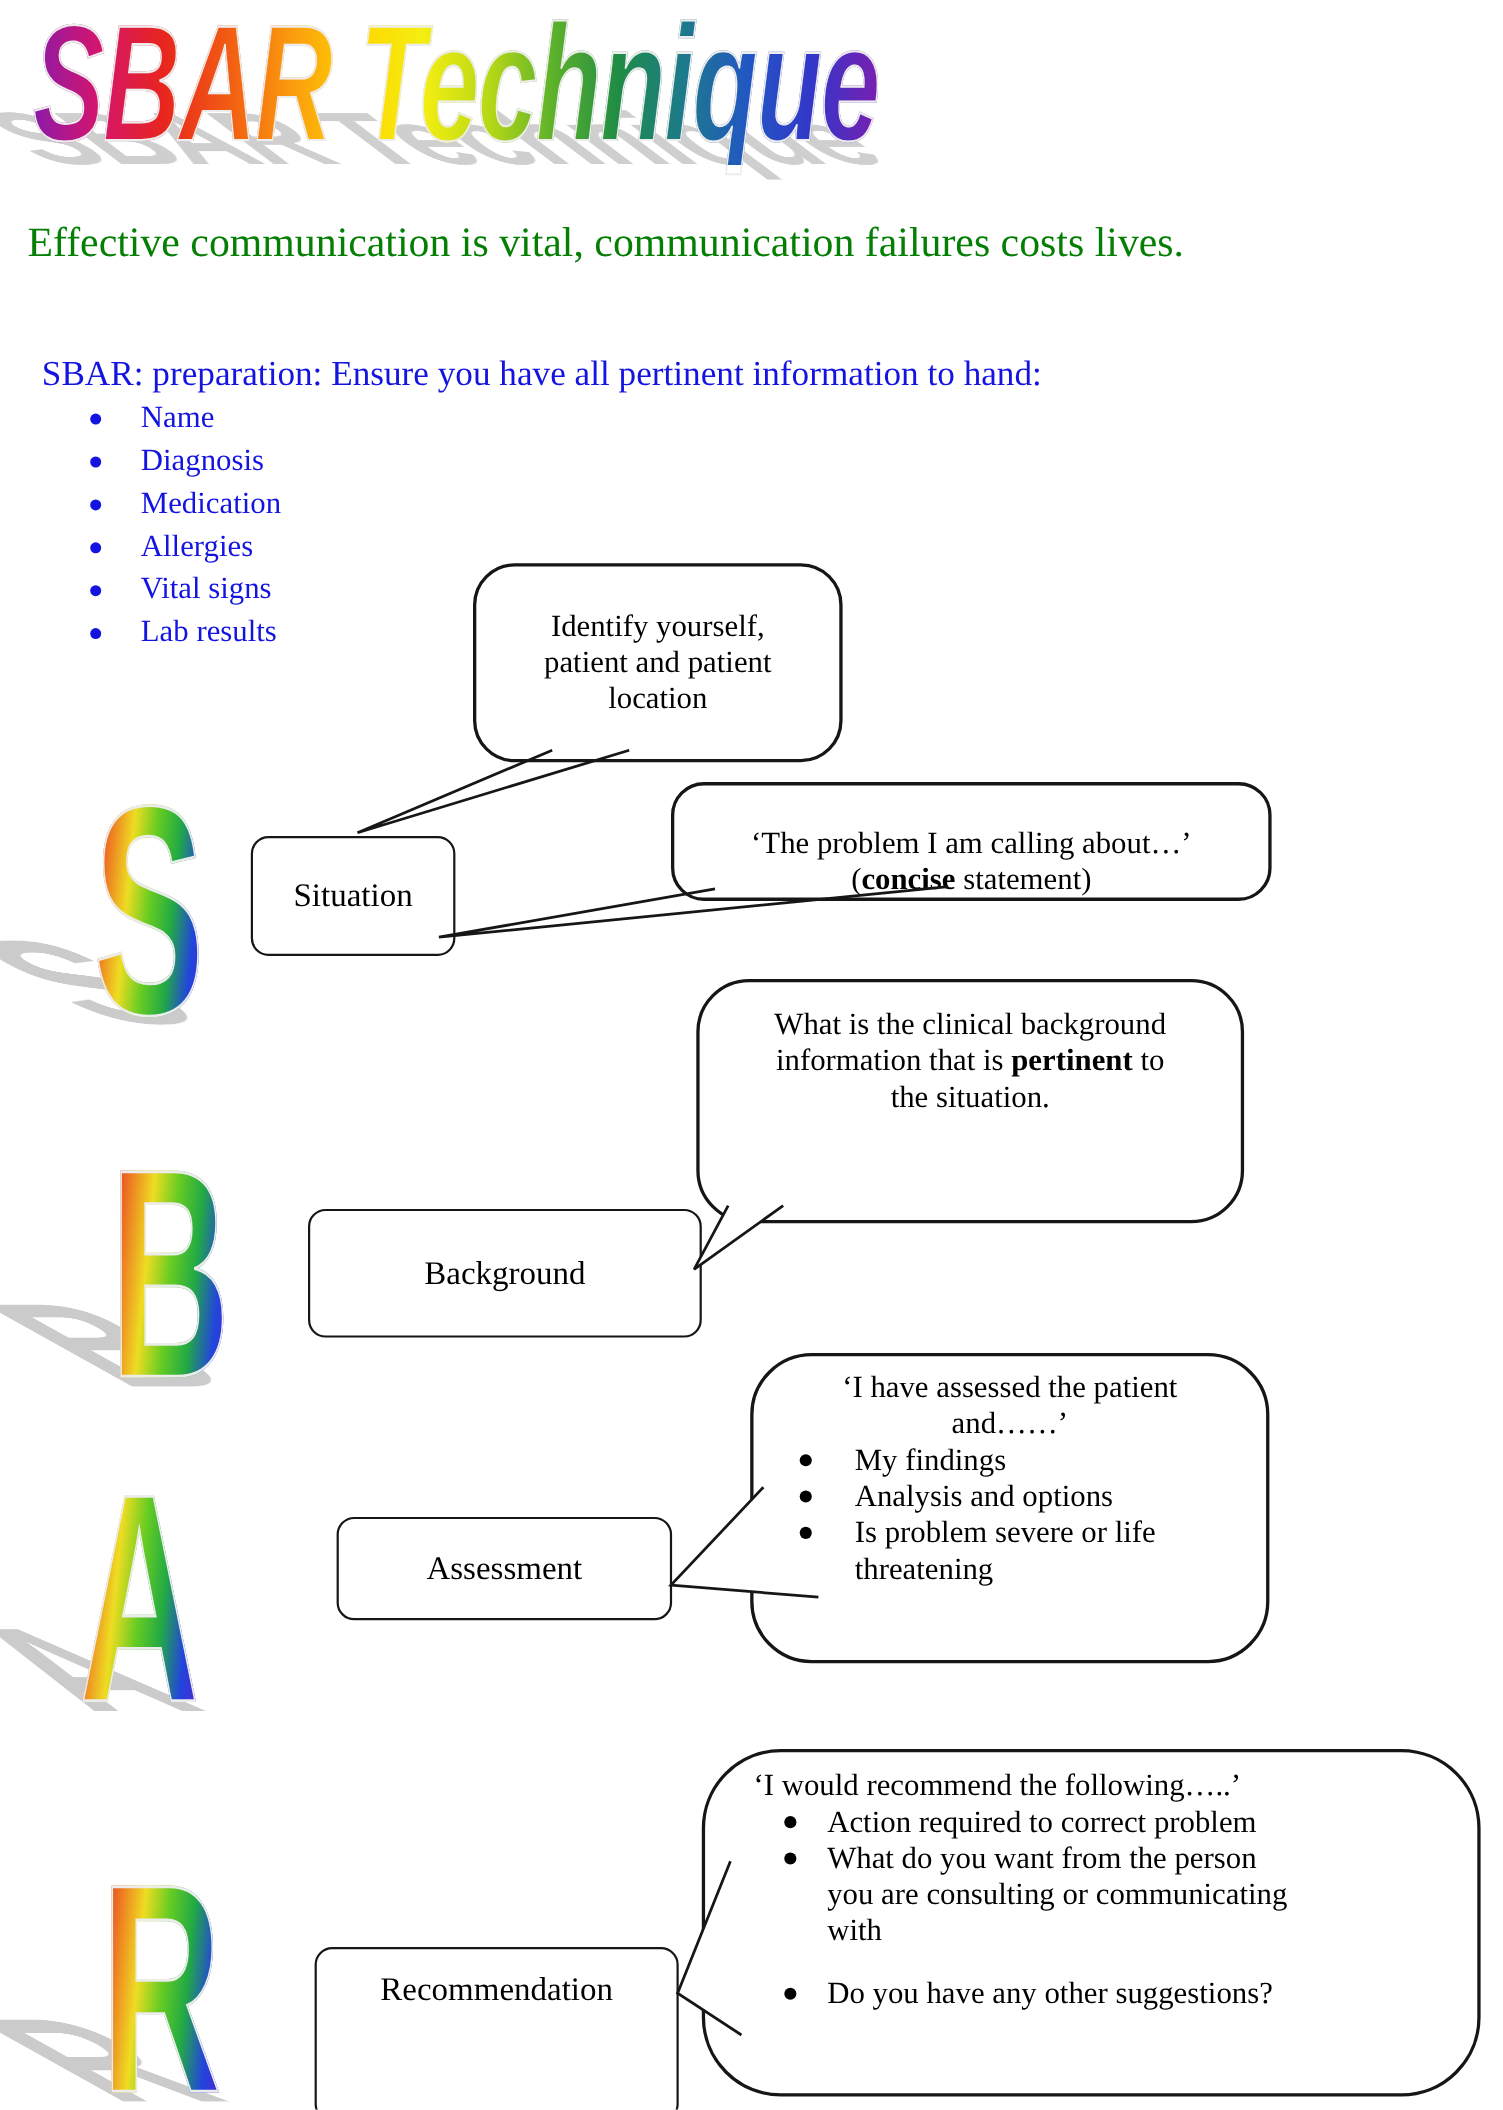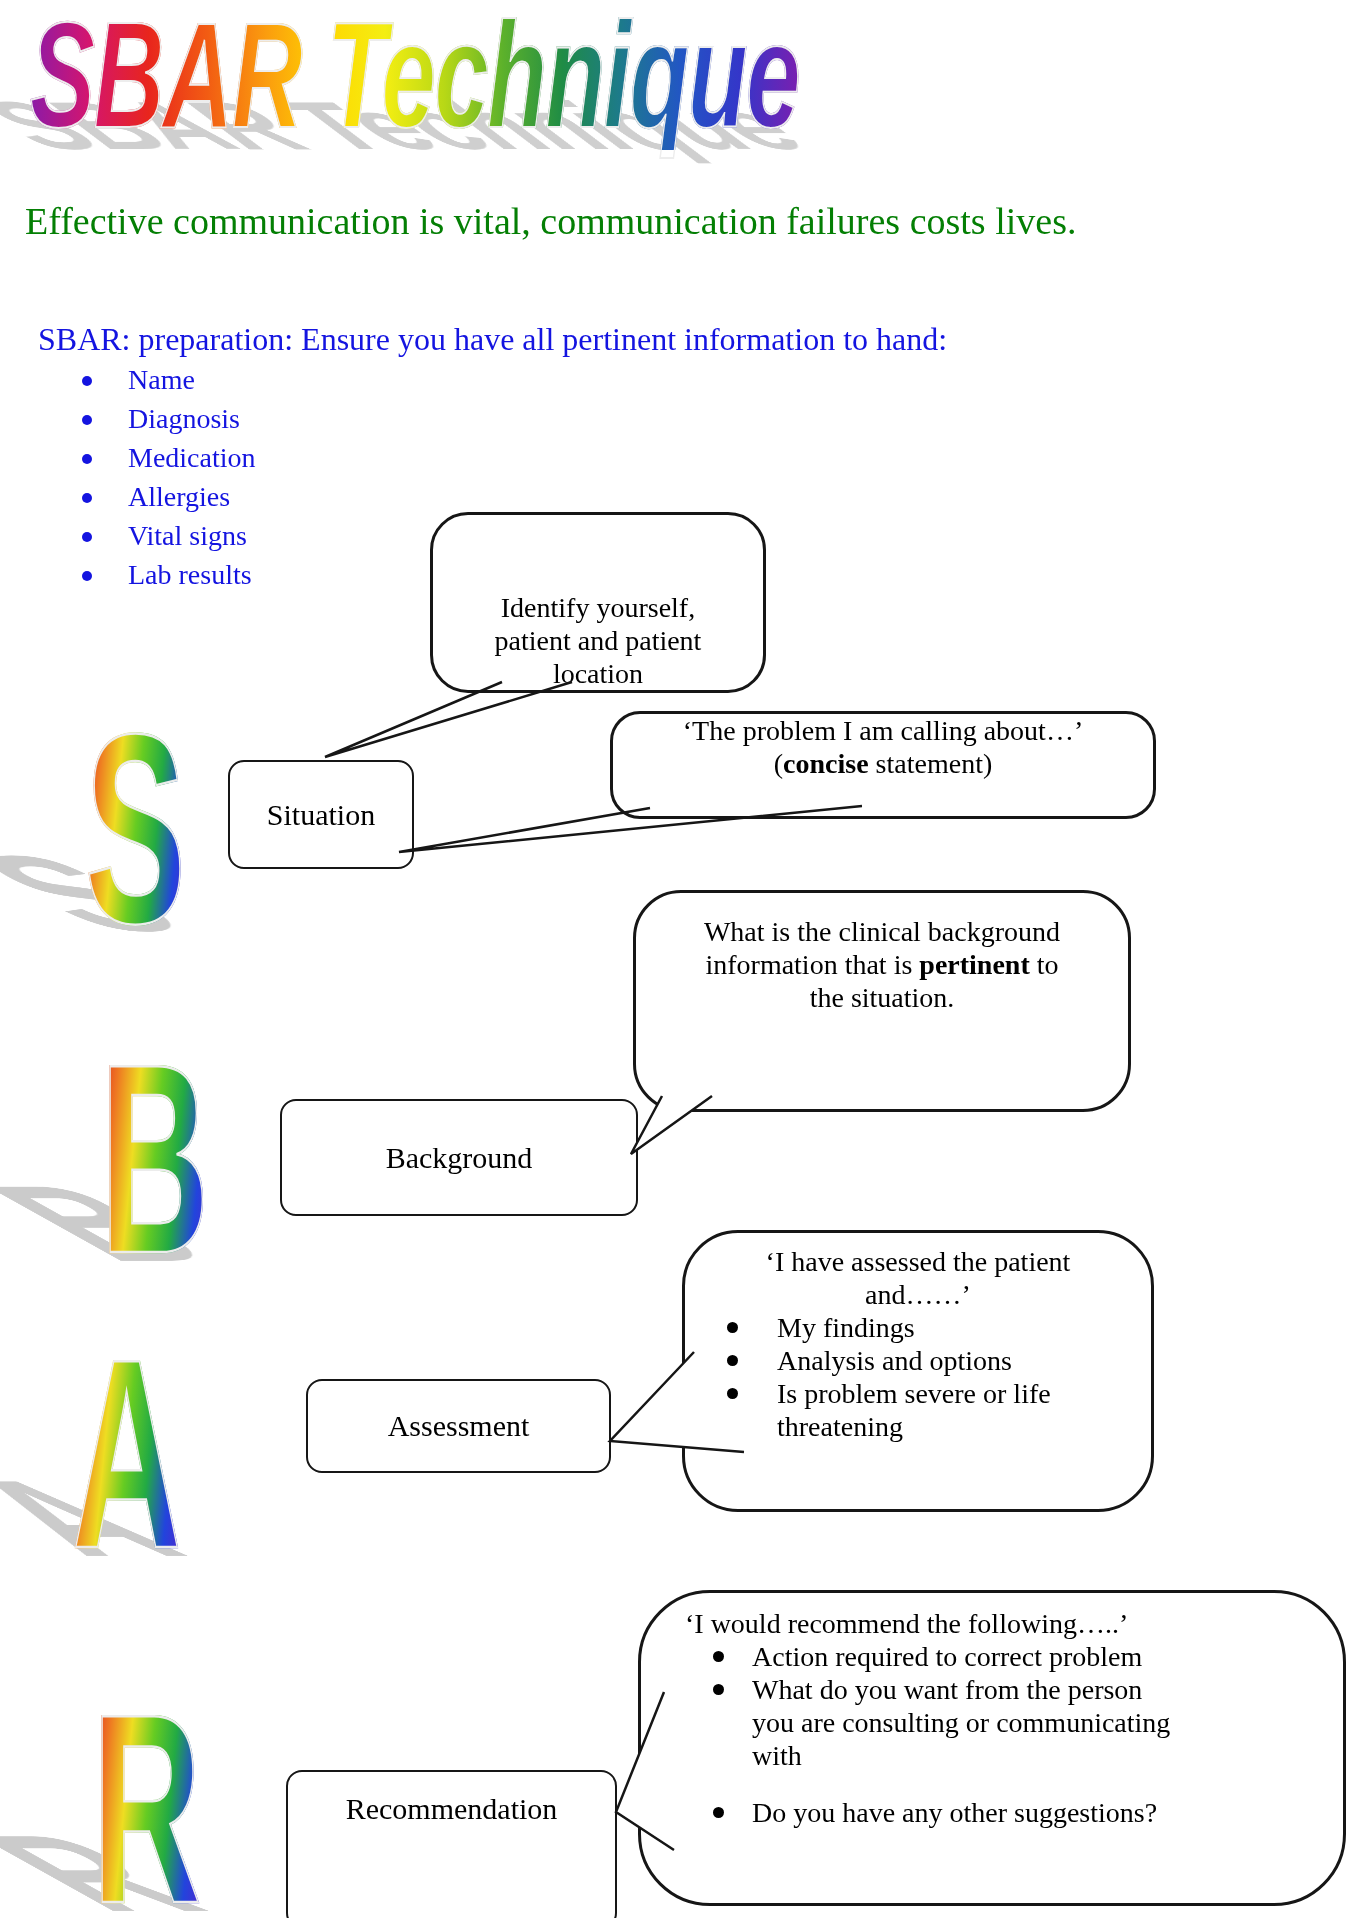--- a/index.html
+++ b/index.html
@@ -68,23 +68,23 @@
     position:absolute; z-index:4; background:#fff;
     border:3px solid var(--outline,#161616);
     font-size:28px; line-height:33px; color:#000;
   }
   .bubble .center{text-align:center;}
   .bubble b{font-weight:bold;}
   .brow{display:flex; align-items:flex-start;}
   .bdot{flex:0 0 auto; width:11px; height:11px; border-radius:50%; background:#000; margin-top:11px;}
 
   #bubble-identify{left:430px; top:512px; width:330px; height:175px; border-radius:38px;
+    display:flex; flex-direction:column; justify-content:center;}
+  #bubble-situation{left:610px; top:711px; width:540px; height:102px; border-radius:30px;
     display:flex; flex-direction:column; justify-content:flex-end;}
-  #bubble-situation{left:610px; top:711px; width:540px; height:102px; border-radius:30px;
-    display:flex; flex-direction:column; justify-content:flex-start;}
   #bubble-background{left:633px; top:890px; width:492px; height:216px; border-radius:48px; padding-top:0;}
   #bubble-background .blines{margin-top:22px;}
   #bubble-assessment{left:682px; top:1230px; width:466px; height:276px; border-radius:56px;}
   #bubble-assessment .quote{margin-top:12px;}
   #bubble-assessment .brow{padding-left:42px;}
   #bubble-assessment .bdot{margin-right:39px;}
   #bubble-recommendation{left:638px; top:1590px; width:702px; height:310px; border-radius:72px;}
   #bubble-recommendation .quote{margin-top:14px; margin-left:44px;}
   #bubble-recommendation .brow{padding-left:72px;}
   #bubble-recommendation .bdot{margin-right:28px;}

